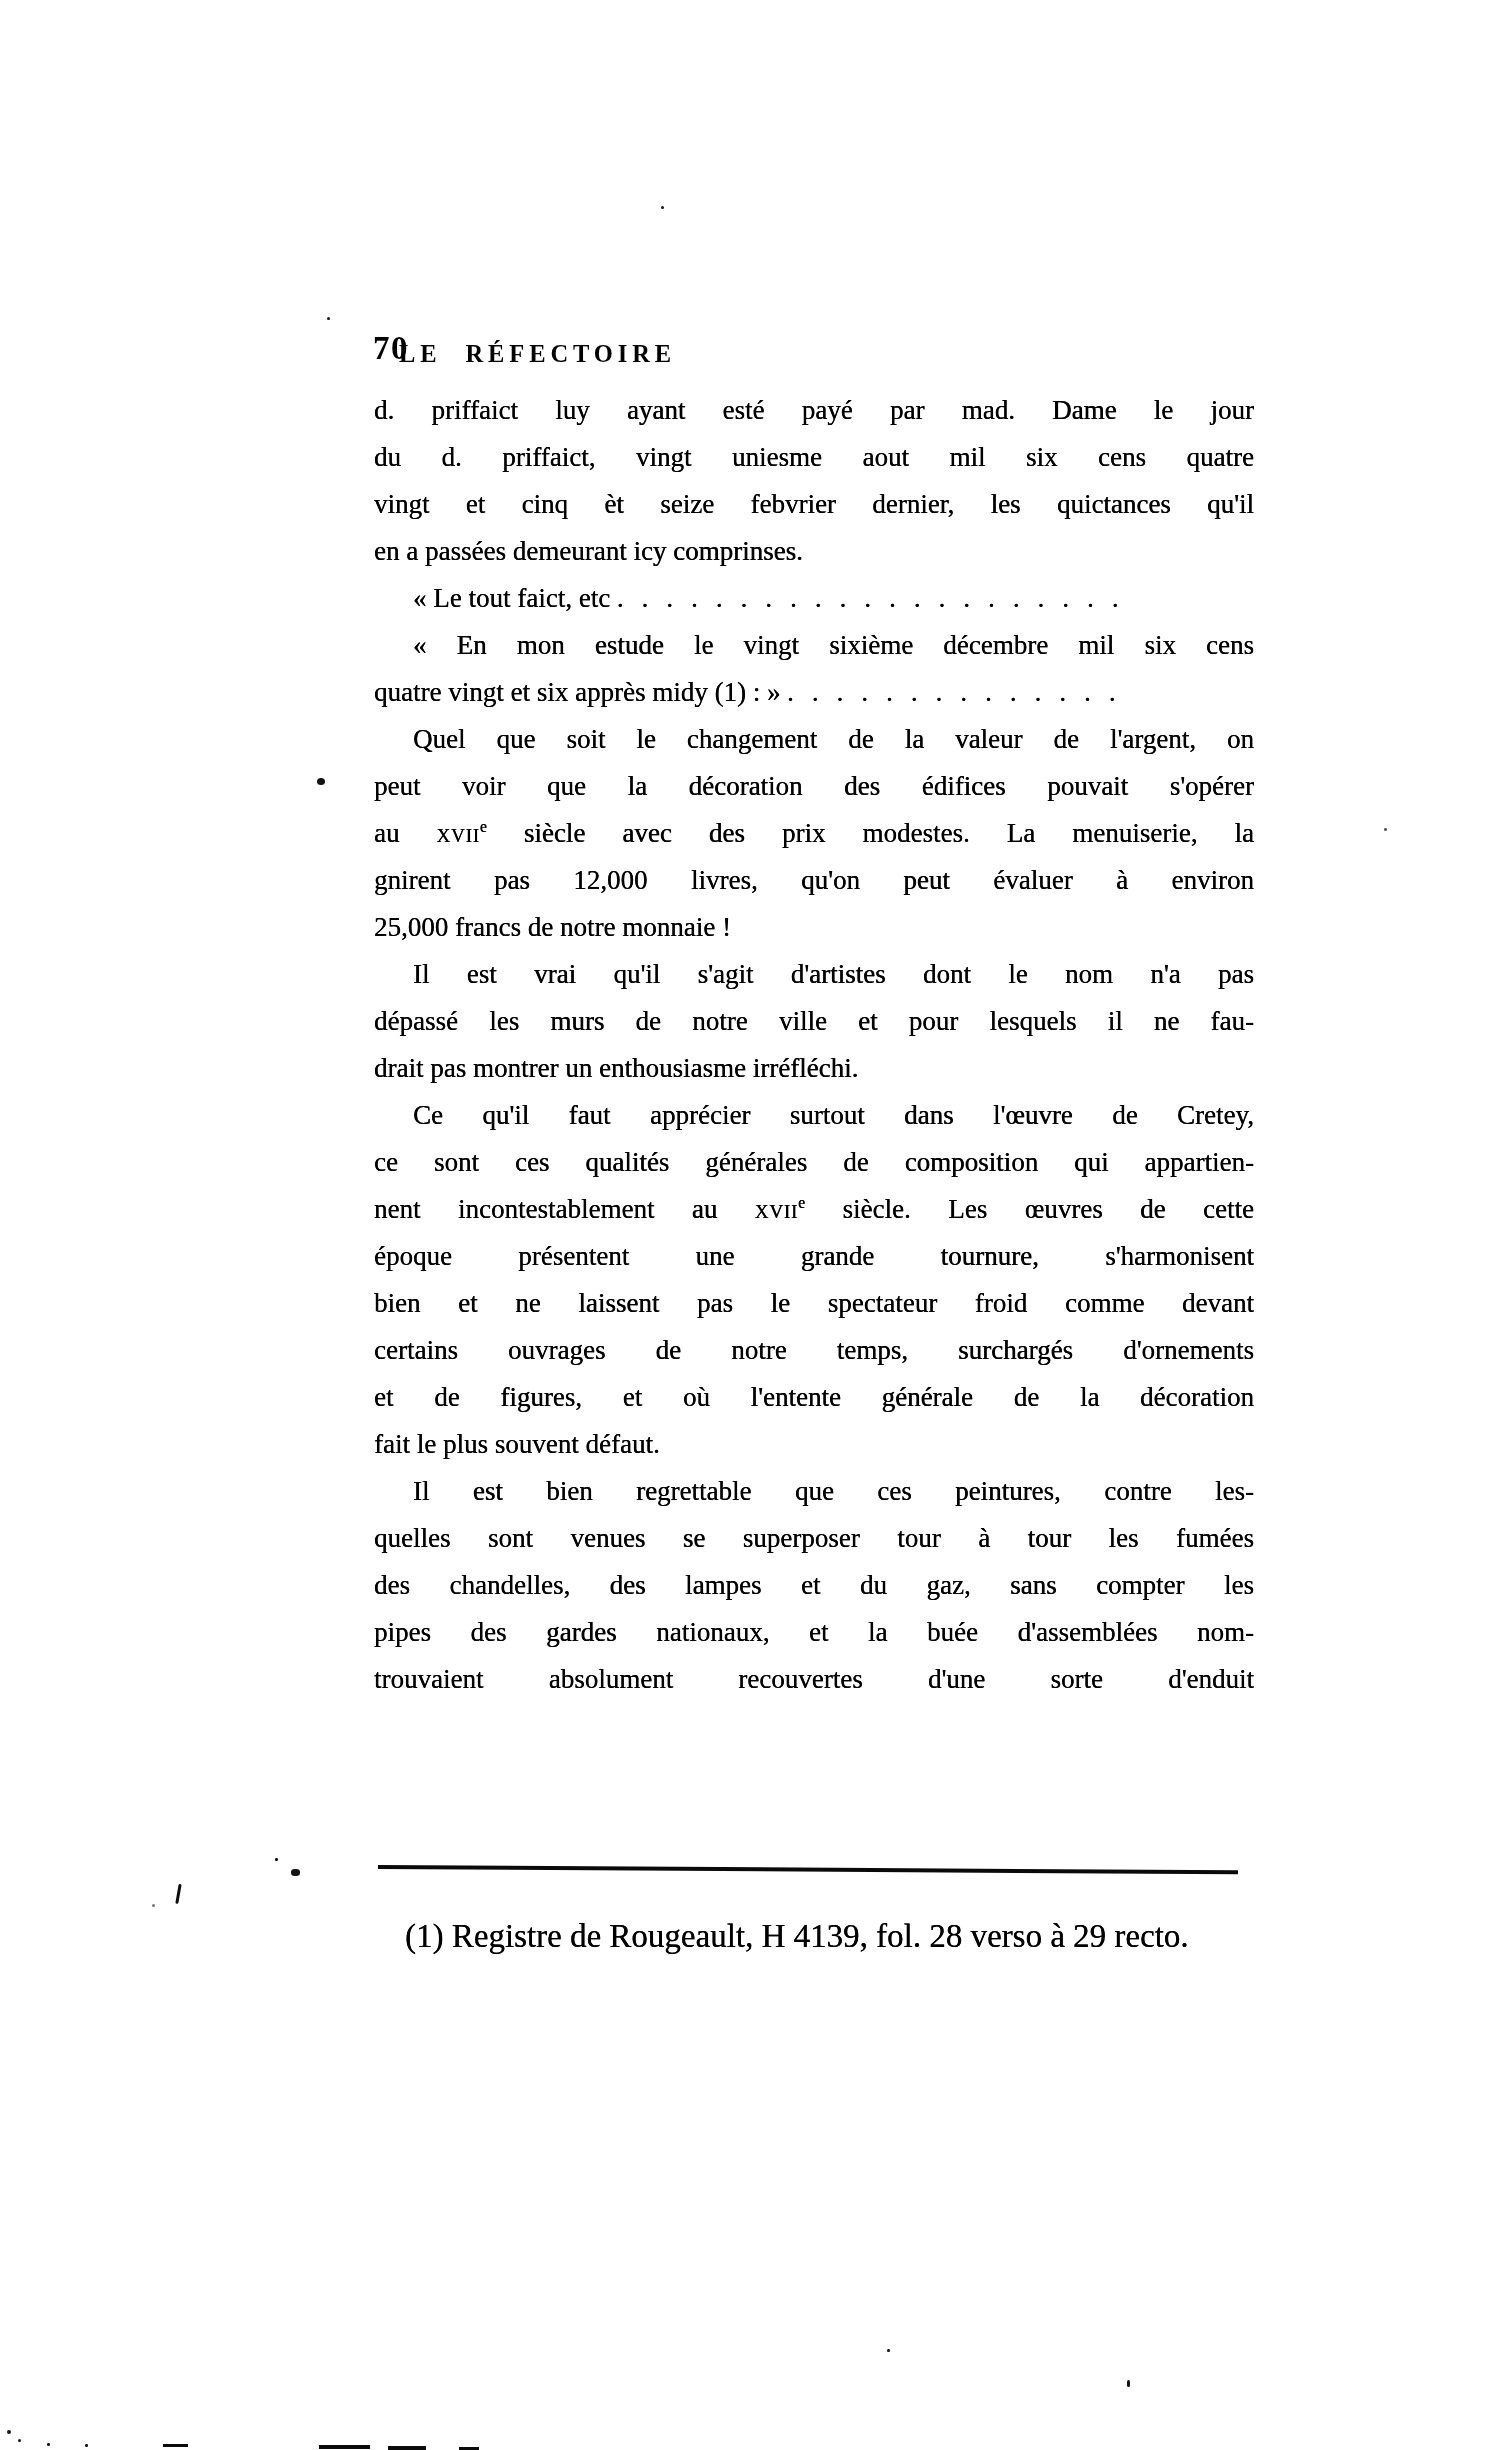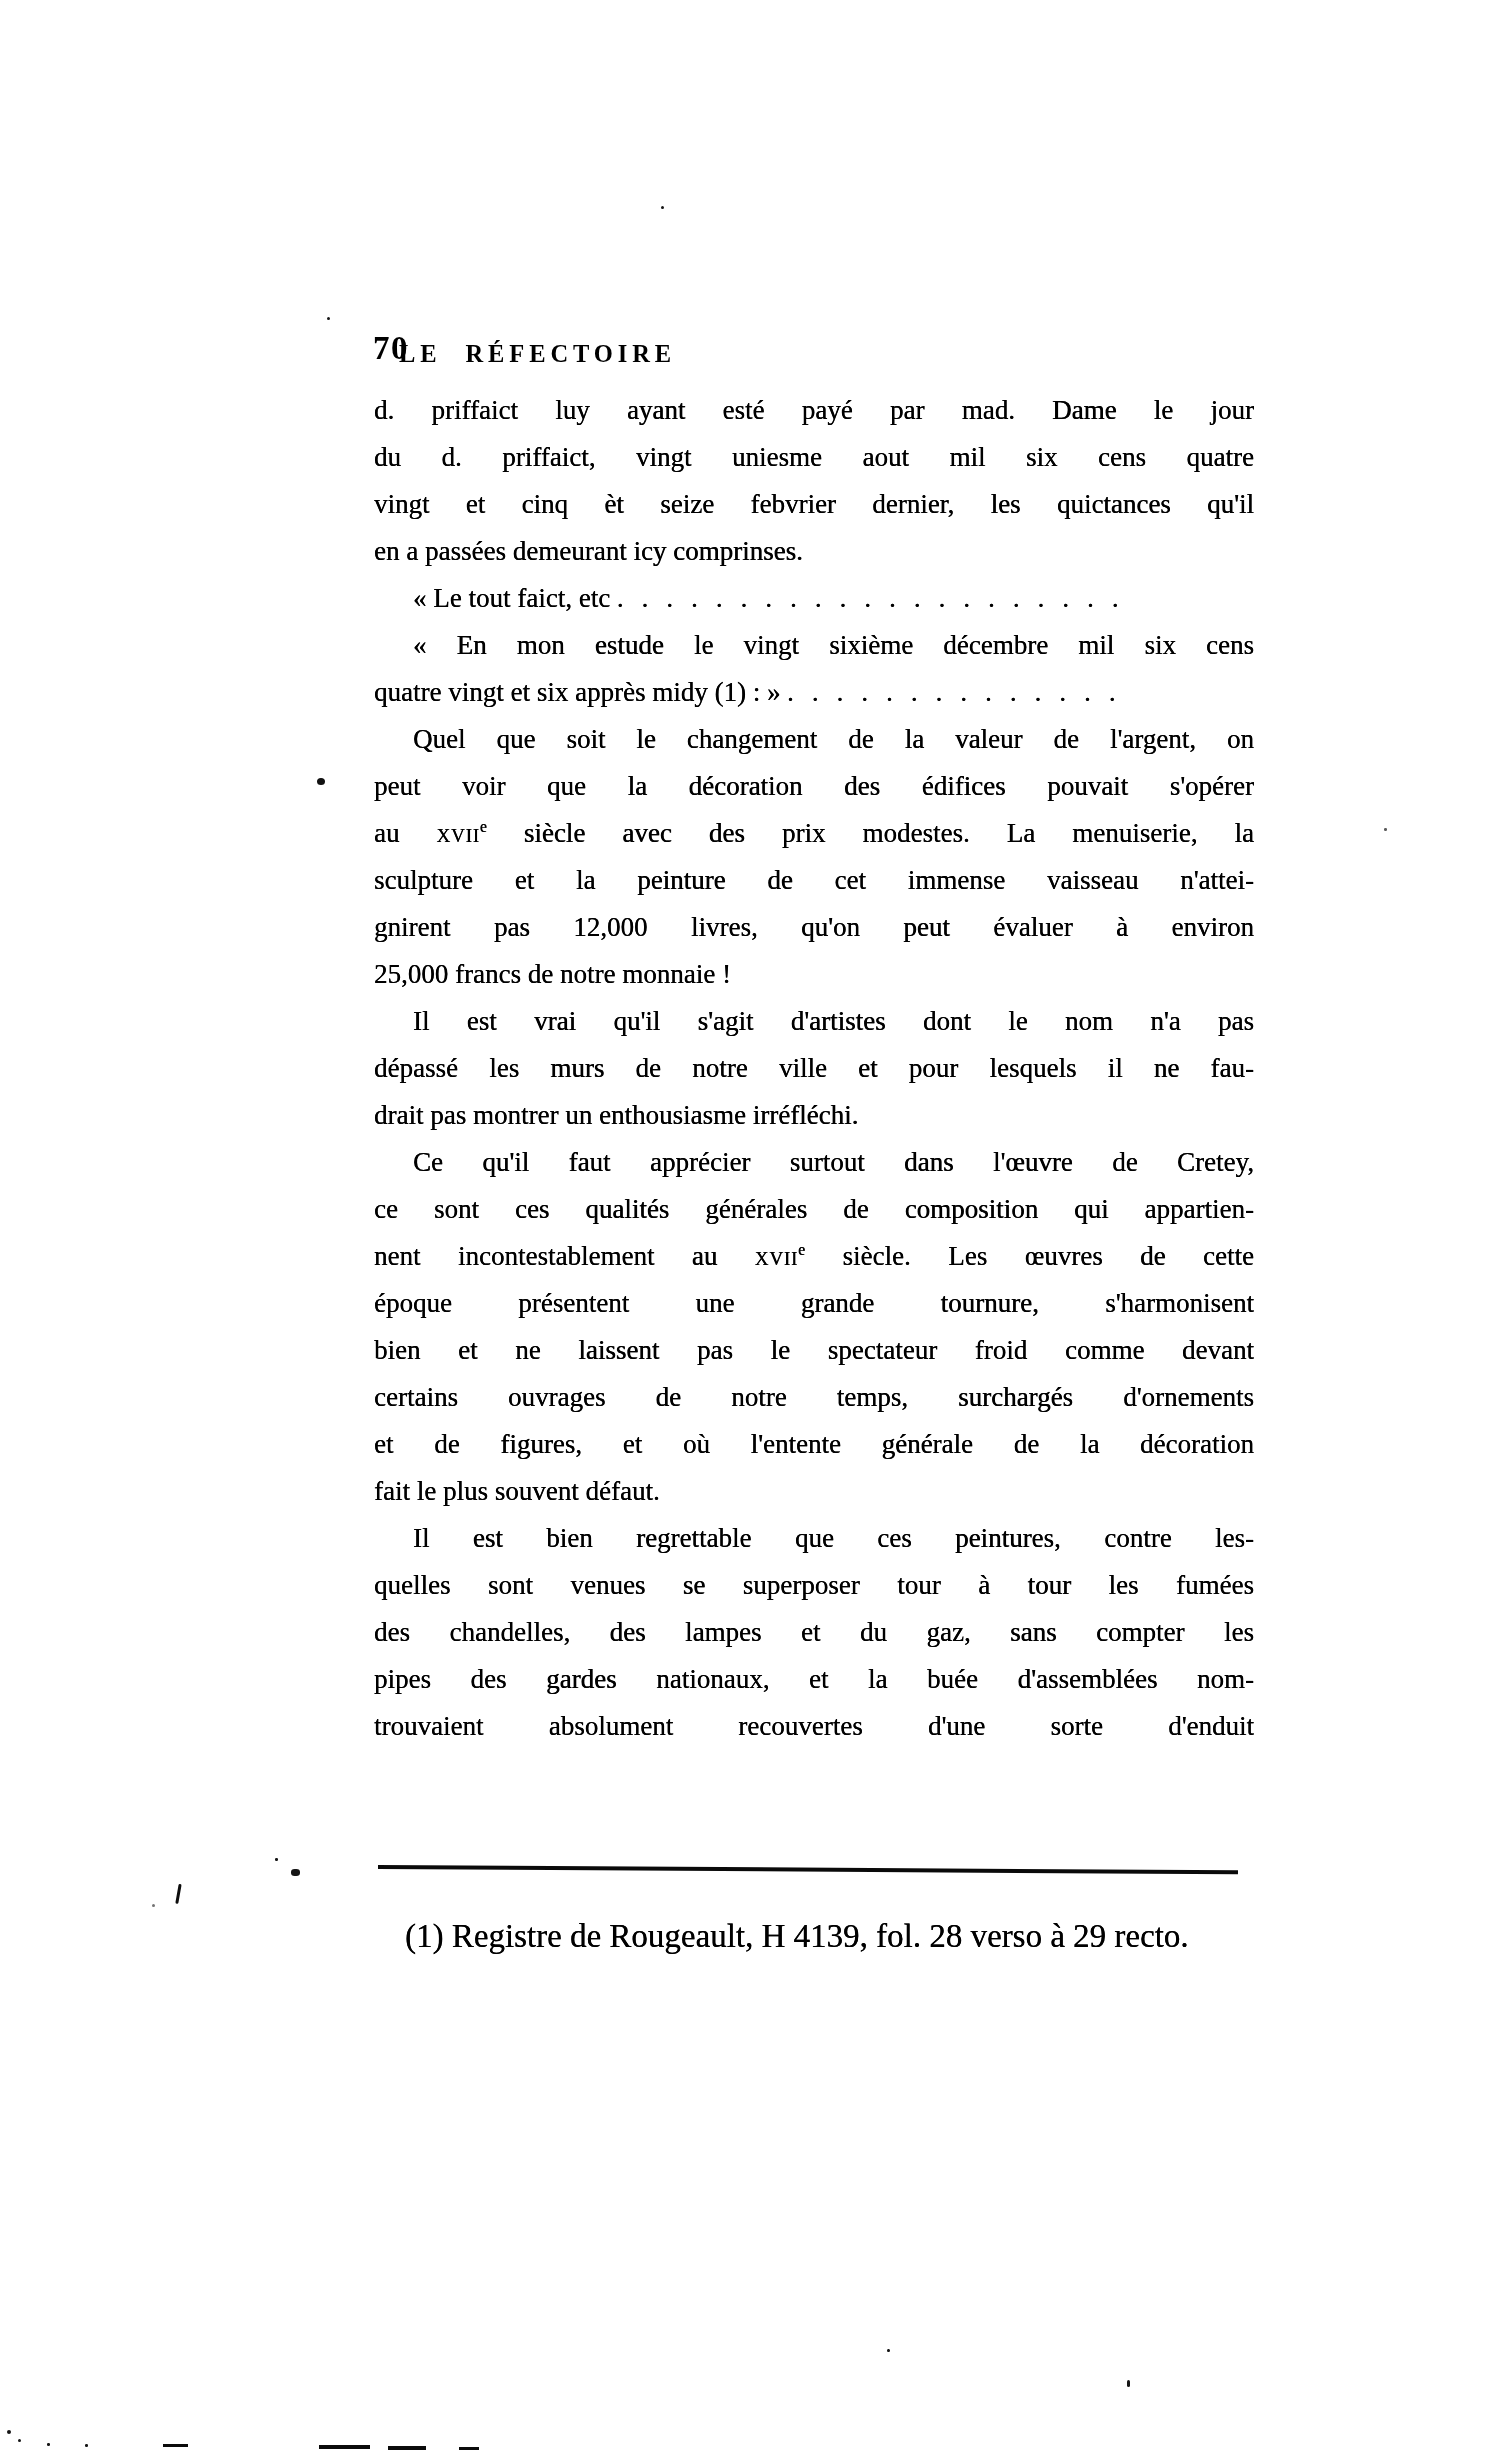--- a/index.html
+++ b/index.html
@@ -77,21 +77,20 @@
     <div class="line j">d. priffaict luy ayant esté payé par mad. Dame le jour</div>
     <div class="line j">du d. priffaict, vingt uniesme aout mil six cens quatre</div>
     <div class="line j">vingt et cinq èt seize febvrier dernier, les quictances qu'il</div>
     <div class="line">en a passées demeurant icy comprinses.</div>
     <div class="line ind"><span>« Le tout faict, etc</span><span class="leader">.....................</span></div>
     <div class="line j ind">« En mon estude le vingt sixième décembre mil six cens</div>
     <div class="line"><span>quatre vingt et six apprès midy (1) : »</span><span class="leader">..............</span></div>
     <div class="line j ind">Quel que soit le changement de la valeur de l'argent, on</div>
     <div class="line j">peut voir que la décoration des édifices pouvait s'opérer</div>
     <div class="line j"><span>au </span><span class="sc">xvii</span><sup class="sup">e</sup><span> siècle avec des prix modestes. La menuiserie, la</span></div>
-    <div class="line j">sculpture et la peinture de cet immense vaisseau n'attei-</div>
     <div class="line j">gnirent pas 12,000 livres, qu'on peut évaluer à environ</div>
     <div class="line">25,000 francs de notre monnaie !</div>
     <div class="line j ind">Il est vrai qu'il s'agit d'artistes dont le nom n'a pas</div>
     <div class="line j">dépassé les murs de notre ville et pour lesquels il ne fau-</div>
     <div class="line">drait pas montrer un enthousiasme irréfléchi.</div>
     <div class="line j ind">Ce qu'il faut apprécier surtout dans l'œuvre de Cretey,</div>
     <div class="line j">ce sont ces qualités générales de composition qui appartien-</div>
     <div class="line j"><span>nent incontestablement au </span><span class="sc">xvii</span><sup class="sup">e</sup><span> siècle. Les œuvres de cette</span></div>
     <div class="line j">époque présentent une grande tournure, s'harmonisent</div>
     <div class="line j">bien et ne laissent pas le spectateur froid comme devant</div>

